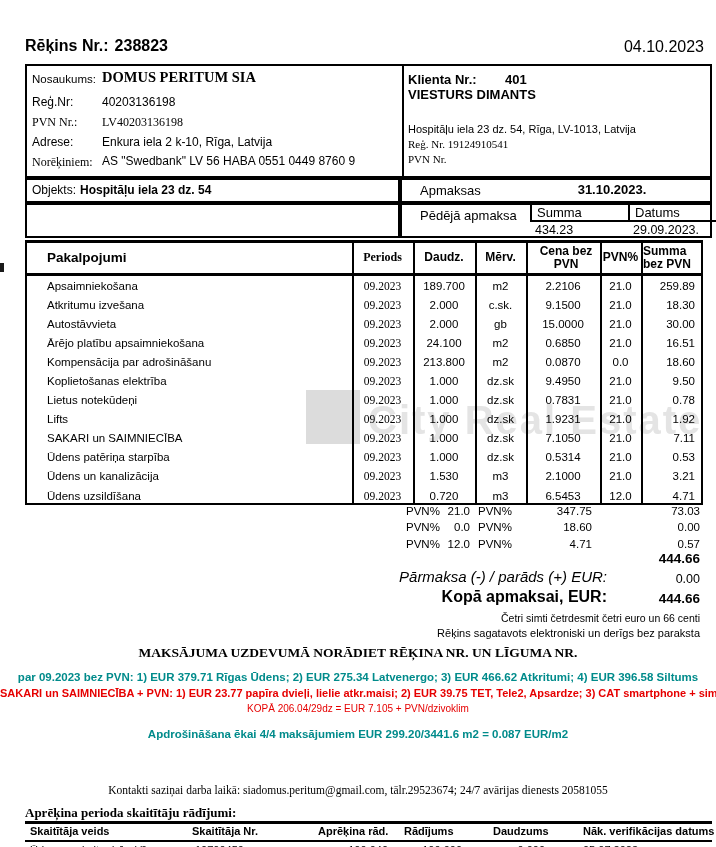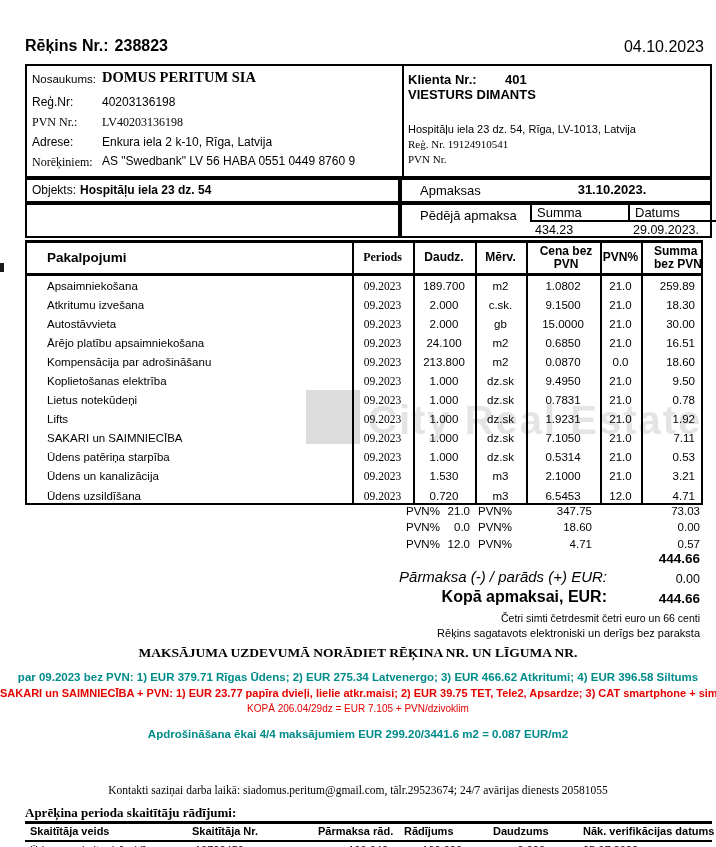--- a/index.html
+++ b/index.html
@@ -49,21 +49,21 @@
              border-left:2px solid #000;border-right:2px solid #000;}
   .svc-head{position:relative;height:30px;border-bottom:3px solid #000;}
   .hc{position:absolute;top:0;height:100%;display:flex;align-items:center;justify-content:center;
       font-weight:bold;font-size:12px;text-align:center;line-height:1.1;}
   .h-name{left:20px;justify-content:flex-start;font-size:13.5px;}
   .h-period{left:325px;width:61px;font-family:"Liberation Serif",serif;}
   .h-qty{left:386px;width:62px;}
   .h-unit{left:448px;width:51px;}
   .h-price{left:499px;width:80px;}
   .h-vat{left:573px;width:41px;}
-  .h-sum{left:614px;width:60px;justify-content:flex-start;text-align:left;padding-left:13px;}
+  .h-sum{left:614px;width:60px;justify-content:flex-start;text-align:left;padding-left:2px;}
   .vl{position:absolute;top:0;bottom:0;width:1.5px;background:#000;}
   .vl1{left:325px}.vl2{left:386px}.vl3{left:448px}.vl4{left:499px}.vl5{left:573px}.vl6{left:614px}
   .svc-row{position:relative;height:19.1px;}
   .sc{position:absolute;top:50%;transform:translateY(-50%);font-size:11.5px;white-space:nowrap;}
   .c-name{left:20px;}
   .c-period{left:325px;width:61px;text-align:center;font-family:"Liberation Serif",serif;}
   .c-qty{left:386px;width:62px;text-align:center;}
   .c-unit{left:448px;width:51px;text-align:center;}
   .c-price{left:499px;width:74px;text-align:center;}
   .c-vat{left:573px;width:41px;text-align:center;}
@@ -186,21 +186,21 @@
       <span class="hc h-vat">PVN%</span>
       <span class="hc h-sum">Summa bez PVN</span>
     </div>
     <div class="svc-body">
 
         <div class="svc-row">
           <span class="sc c-name">Apsaimniekošana</span>
           <span class="sc c-period">09.2023</span>
           <span class="sc c-qty">189.700</span>
           <span class="sc c-unit">m2</span>
-          <span class="sc c-price">1.0802</span>
+          <span class="sc c-price">2.2106</span>
           <span class="sc c-vat">21.0</span>
           <span class="sc c-sum">259.89</span>
         </div>
 
         <div class="svc-row">
           <span class="sc c-name">Atkritumu izvešana</span>
           <span class="sc c-period">09.2023</span>
           <span class="sc c-qty">2.000</span>
           <span class="sc c-unit">c.sk.</span>
           <span class="sc c-price">9.1500</span>
@@ -350,21 +350,21 @@
   <div class="note note-2">SAKARI un SAIMNIECĪBA + PVN: 1) EUR 23.77 papīra dvieļi, lielie atkr.maisi; 2) EUR 39.75 TET, Tele2, Apsardze; 3) CAT smartphone + sim.</div>
   <div class="note note-3">KOPĀ 206.04/29dz = EUR 7.105 + PVN/dzivoklim</div>
   <div class="note note-4">Apdrošināšana ēkai 4/4 maksājumiem EUR 299.20/3441.6 m2 = 0.087 EUR/m2</div>
 
   <div class="note contacts">Kontakti saziņai darba laikā: siadomus.peritum@gmail.com, tālr.29523674; 24/7 avārijas dienests 20581055</div>
 
   <div class="met-head">Aprēķina perioda skaitītāju rādījumi:</div>
   <div class="met-rule1"></div>
   <span class="mh mh1">Skaitītāja veids</span>
   <span class="mh mh2">Skaitītāja Nr.</span>
-  <span class="mh mh3">Pārmaksa rād.</span>
+  <span class="mh mh3">Aprēķina rād.</span>
   <span class="mh mh4">Rādījums</span>
   <span class="mh mh5">Daudzums</span>
   <span class="mh mh6">Nāk. verifikācijas datums</span>
   <div class="met-rule2"></div>
   <span class="mv mv1">Ūdens uzskaite dzīvoklī</span>
   <span class="mv mv2">10700450</span>
   <span class="mv mv3">100.040</span>
   <span class="mv mv4">100.000</span>
   <span class="mv mv5">0.000</span>
   <span class="mv mv6">05.07.2023</span>

